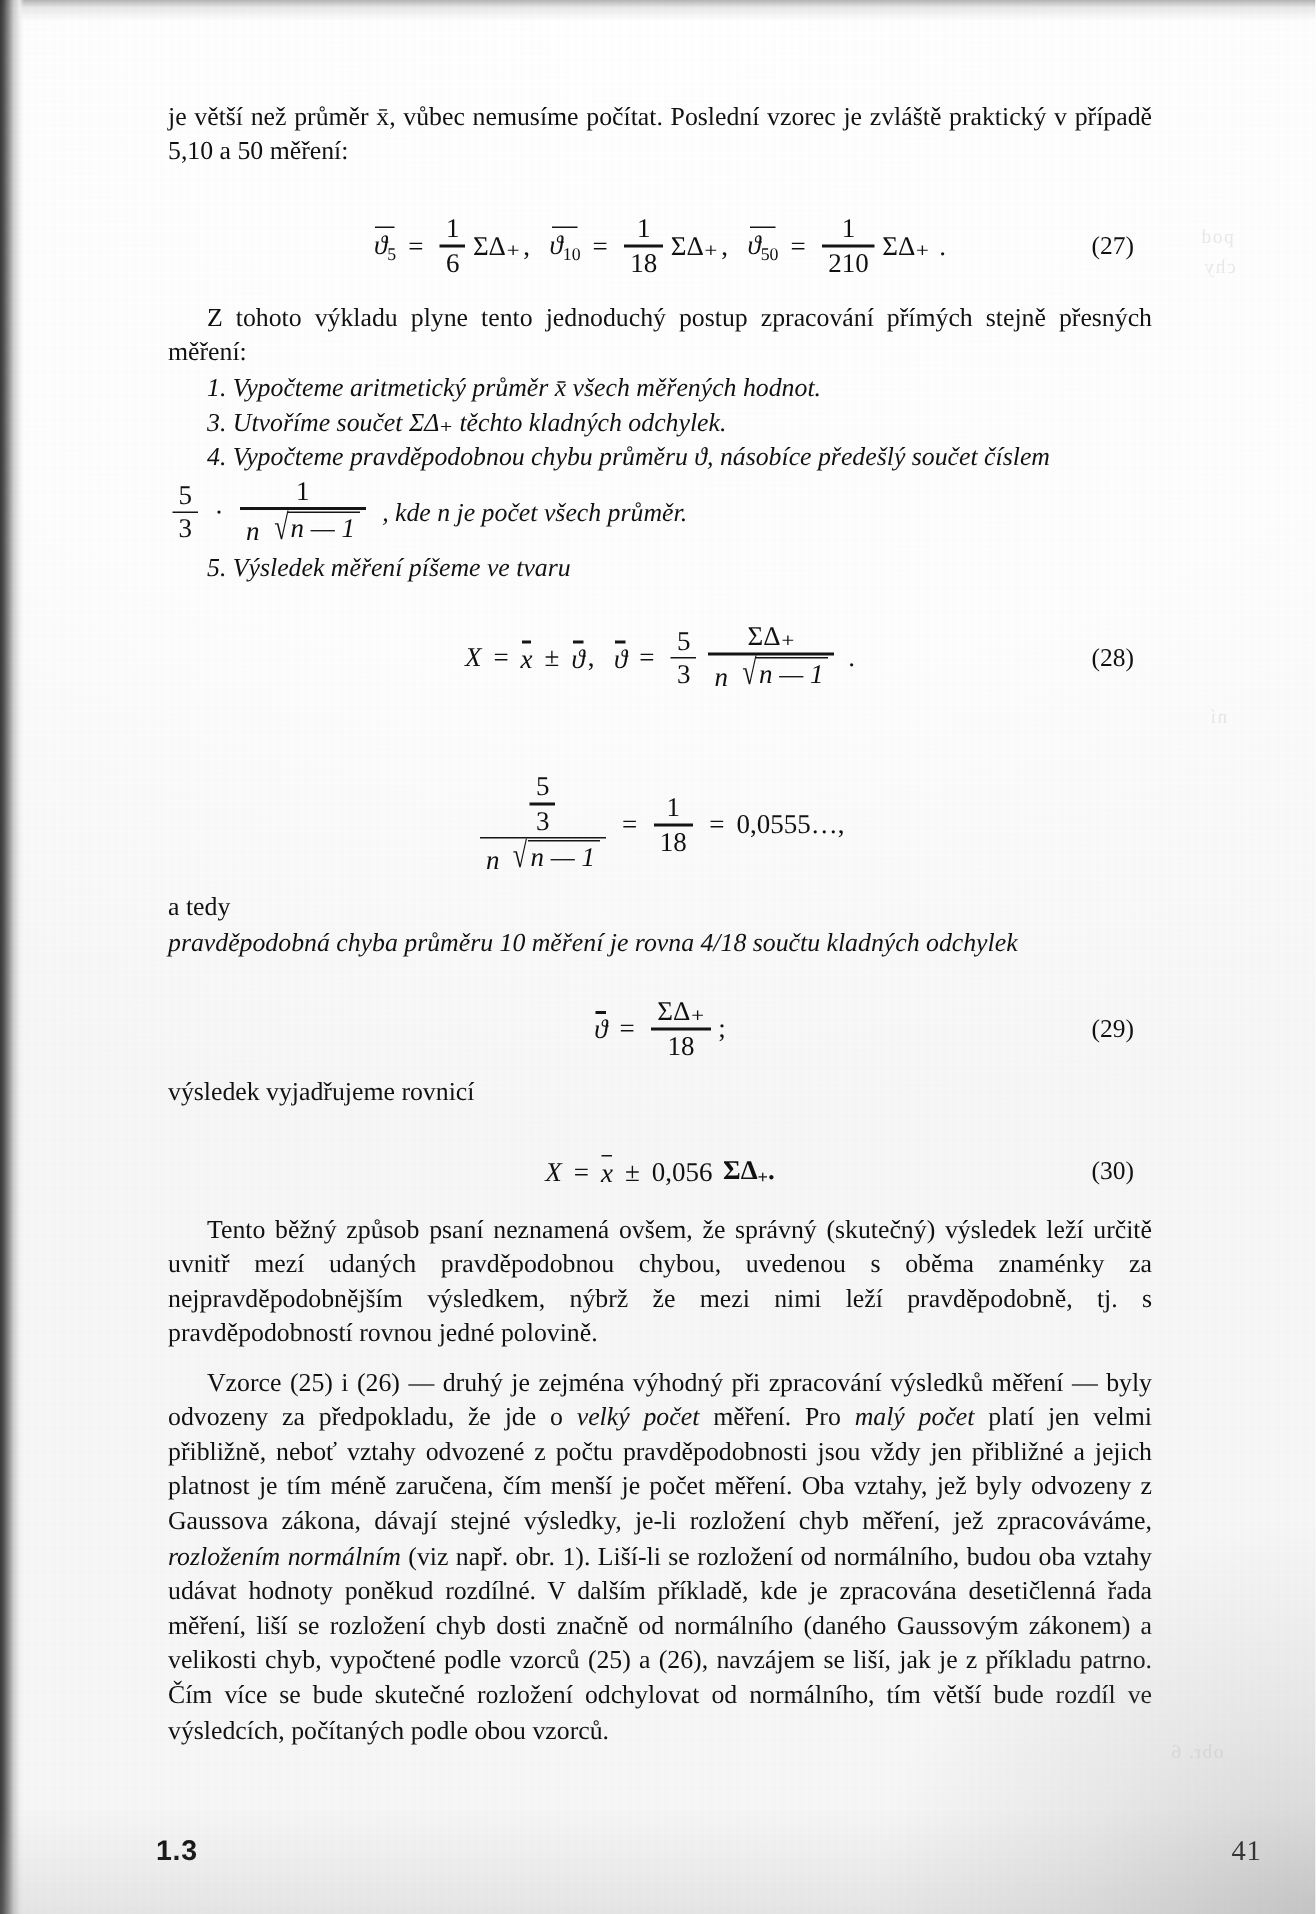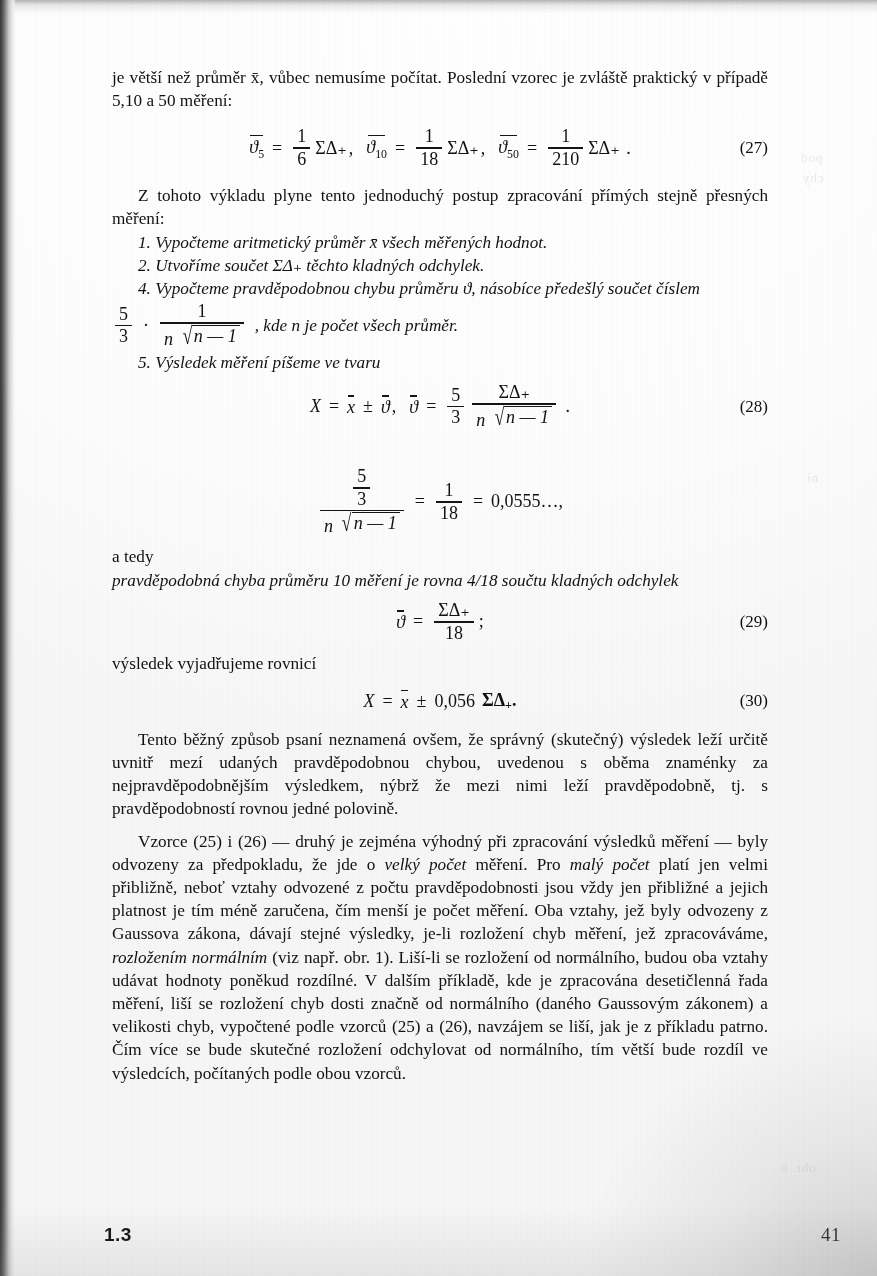--- a/index.html
+++ b/index.html
@@ -100,24 +100,25 @@
 
   .listline { text-indent: 26px; font-style: italic; text-align: left; }
 
   
   .eqrow {
     position: relative;
     width: 656px;
     display: flex;
     align-items: flex-end;
     justify-content: center;
+    margin-top: 16px;
   }
   .eqno {
     position: absolute;
-    right: 0;
+    right: 12px;
     top: 50%;
     transform: translateY(-50%);
     font-size: 17px;
     font-style: normal;
   }
   .math {
     font-family: "Liberation Serif", "DejaVu Serif", serif;
     font-size: 18px;
     display: inline-flex;
     align-items: center;
@@ -253,21 +254,21 @@
         <span>&nbsp;.</span>
       </span>
       <span class="eqno">(27)</span>
     </div>
 
     <div class="gap-m"></div>
 
     <p class="ind">Z tohoto výkladu plyne tento jednoduchý postup zpracování přímých stejně přesných měření:</p>
 
     <p class="listline">1. Vypočteme aritmetický průměr x̄ všech měřených hodnot.</p>
-    <p class="listline">2. Utvoříme součet ΣΔ₊ těchto kladných odchylek.</p>
+    <p class="listline">3. Utvoříme součet ΣΔ₊ těchto kladných odchylek.</p>
     <p class="listline">4. Vypočteme pravděpodobnou chybu průměru ϑ, násobíce předešlý součet číslem</p>
 
     <div style="display:flex; align-items:center; margin-top:2px;">
       <span class="math">
         <span class="frac">
           <span class="num">5</span>
           <span class="bar"></span>
           <span class="den">3</span>
         </span>
         <span class="op">·</span>

